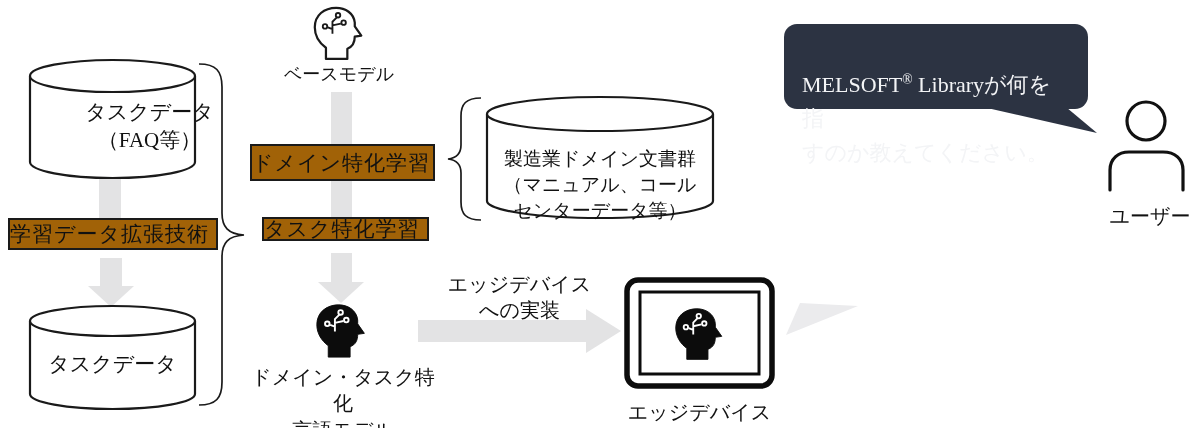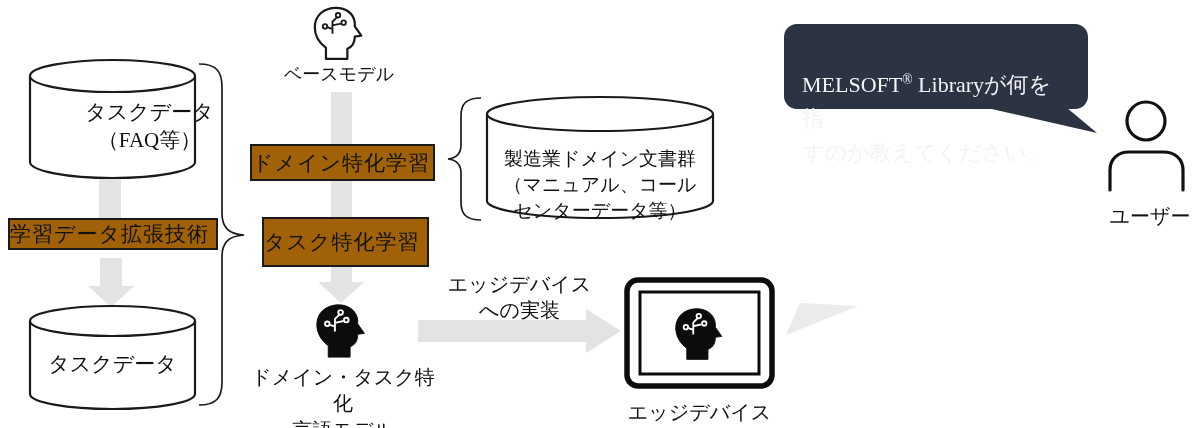--- a/index.html
+++ b/index.html
@@ -123,21 +123,21 @@
   </div>
 
   <div class="lbl" style="left:30px;top:351px;width:165px;font-size:21px;">タスクデータ</div>
 
   <div class="lbl" style="left:258px;top:63px;width:162px;font-size:18px;">ベースモデル</div>
 
   <div class="box" style="left:250px;top:144px;width:185px;height:37px;">
     <span>ドメイン特化学習</span>
   </div>
 
-  <div class="box" style="left:262px;top:217px;width:167px;height:50px;">
+  <div class="box" style="left:262px;top:217px;width:167px;height:24px;">
     <span>タスク特化学習</span>
   </div>
 
   <div class="lbl" style="left:487px;top:146px;width:226px;font-size:19px;line-height:1.36;">製造業ドメイン文書群
 （マニュアル、コール
 センターデータ等）</div>
 
   <div class="lbl" style="left:243px;top:364px;width:200px;font-size:20px;">ドメイン・タスク特化
 言語モデル</div>
 

